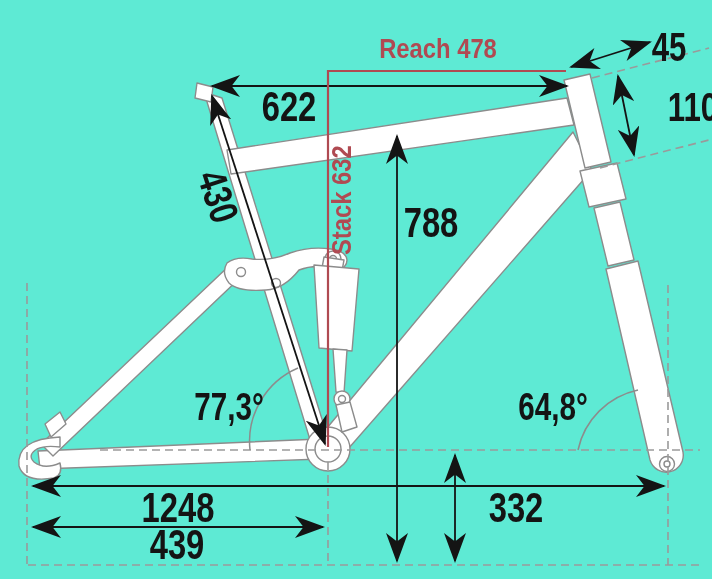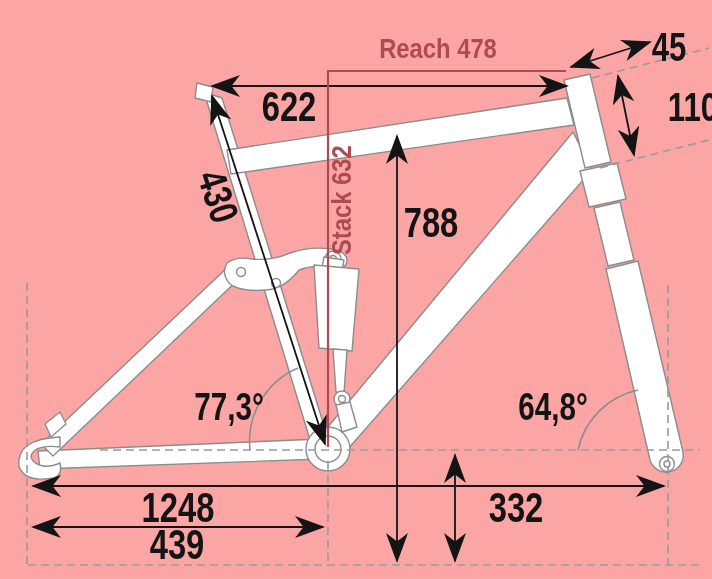--- a/index.html
+++ b/index.html
@@ -1,16 +1,16 @@
 <!DOCTYPE html>
 <html><head>
 <meta charset="utf-8">
 <style>
   html,body{margin:0;padding:0;background:#ffffff;}
-  .stage{width:712px;height:579px;position:relative;background:#fca5a5;overflow:hidden;}
+  .stage{width:712px;height:579px;position:relative;background:#5eead4;overflow:hidden;}
   svg{display:block;}
   .frame{fill:#ffffff;stroke:#8c8c8c;stroke-width:1.4;stroke-linejoin:round;}
   .frame .hollow{fill:none;}
   .dash{stroke:#9a9a9a;stroke-width:1.6;fill:none;stroke-dasharray:8 5;}
   .meas{stroke:#141414;stroke-width:1.8;fill:none;}
   .arc{stroke:#8c8c8c;stroke-width:1.5;fill:none;}
   .red{stroke:#b04a52;stroke-width:2.2;fill:none;}
   text{font-family:"Liberation Sans", sans-serif;font-weight:bold;fill:#141414;}
   .rtxt{fill:#b04a52;}
   .mid{text-anchor:middle;}

